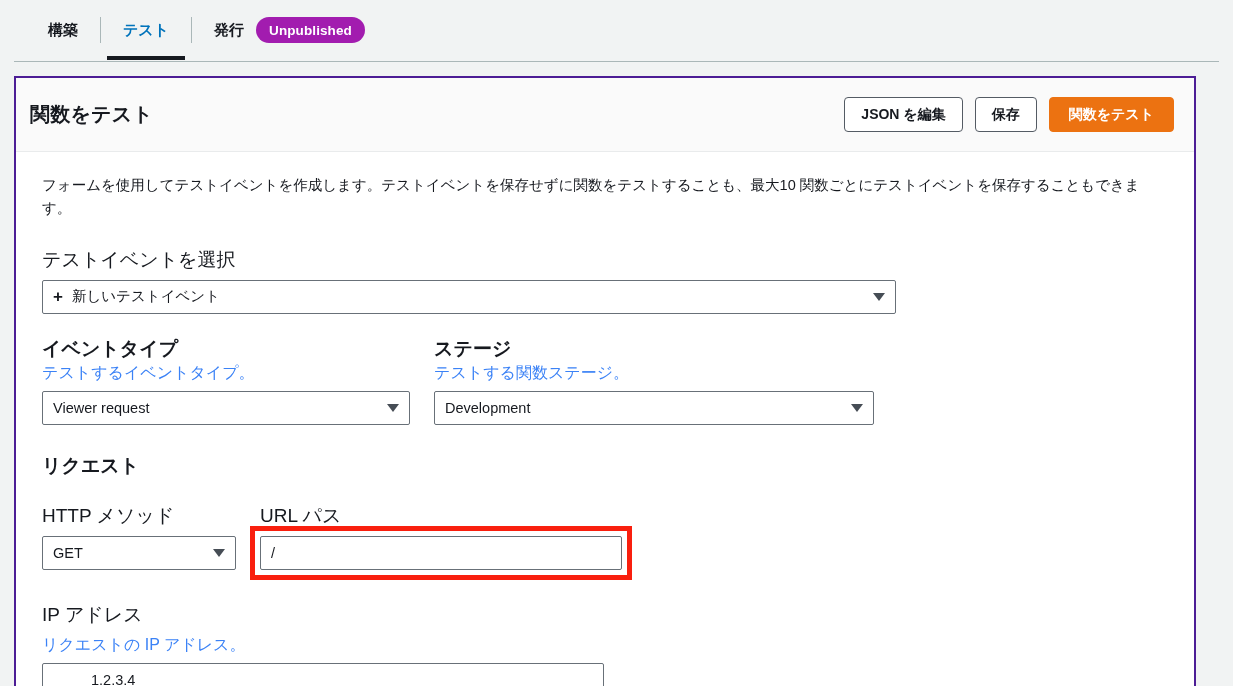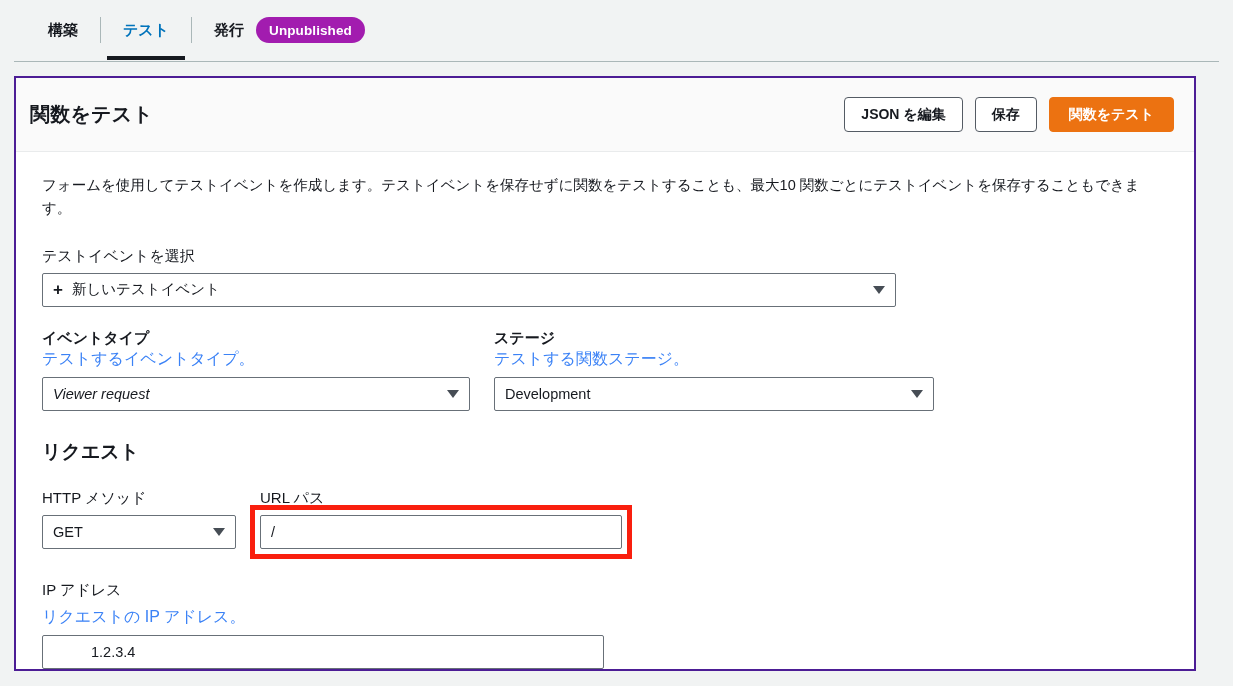--- a/index.html
+++ b/index.html
@@ -141,21 +141,21 @@
 
   .description {
     font-size: 14.5px;
     line-height: 1.62;
     color: #16191f;
     margin: 0 0 26px 0;
     max-width: 1140px;
   }
 
   .field-label {
-    font-size: 15px;
+    font-size: 19px;
     font-weight: 400;
     color: #16191f;
     margin-bottom: 7px;
   }
   .field-label.bold {
     font-weight: 700;
     margin-bottom: 1px;
   }
   .field-hint {
     font-size: 16px;
@@ -205,21 +205,21 @@
   }
 
   .section-title {
     font-size: 19px;
     font-weight: 700;
     color: #16191f;
     margin: 28px 0 24px 0;
   }
 
   .w-event-select { width: 854px; margin-bottom: 22px; }
-  .w-type  { width: 428px; font-style: italic; }
+  .w-type  { width: 368px; }
   .w-stage { width: 440px; }
   .w-method { width: 194px; }
   .w-path   { width: 362px; }
   .w-ip     { width: 562px; padding-left: 48px; }
 
   .highlight-box {
     position: relative;
     padding: 5px;
     border: 5px solid #f91f0e;
     background: #ffffff;

